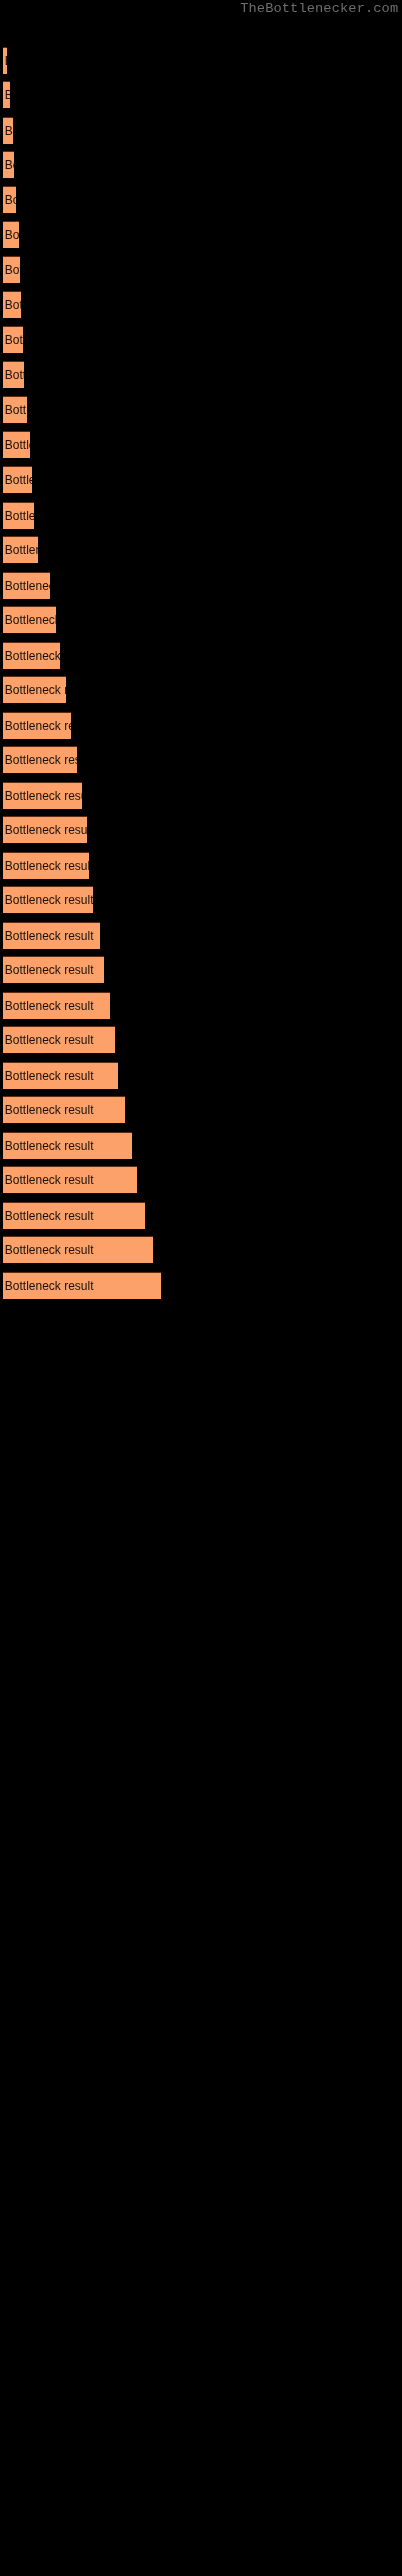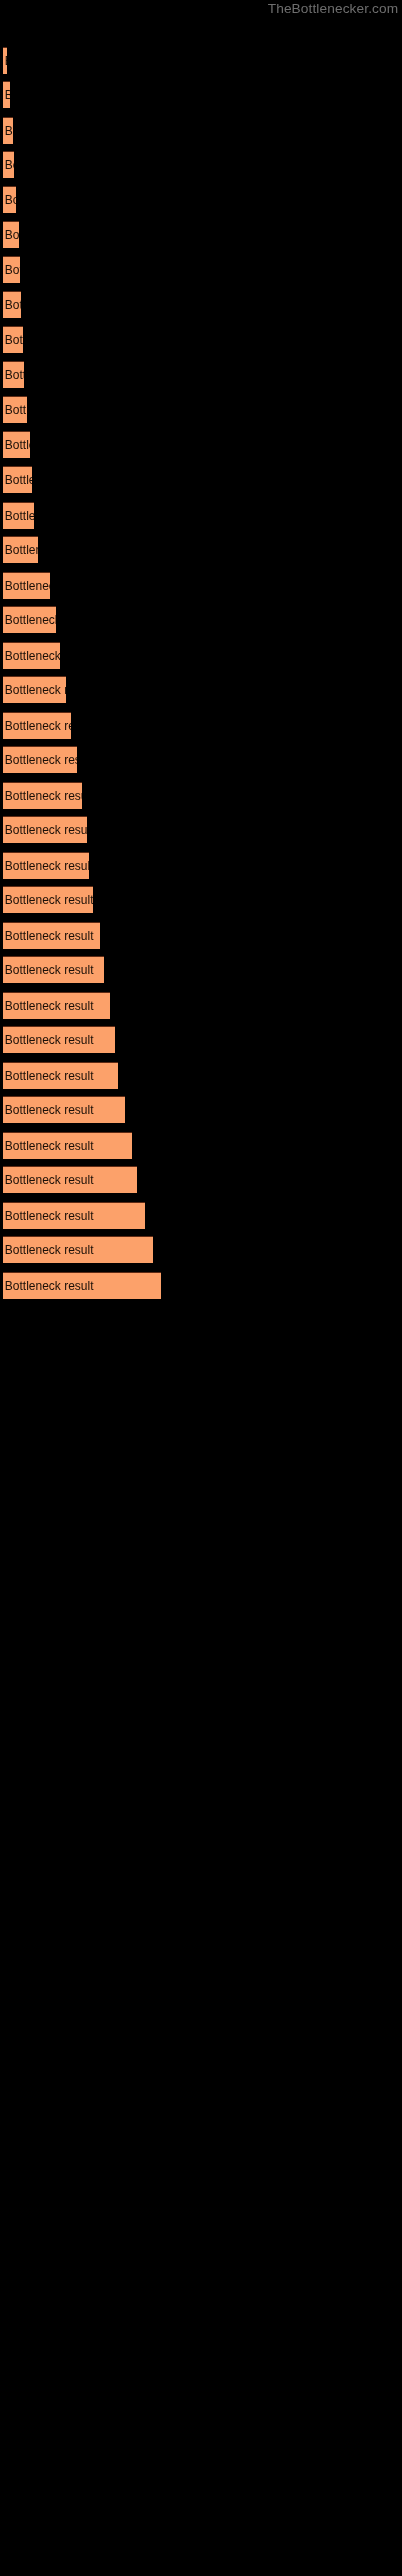--- a/index.html
+++ b/index.html
@@ -17,21 +17,21 @@
 
   .site-title {
     position: absolute;
     top: 0.8px;
     right: 4.8px;
     color: #6e6e6e;
     font-size: 13.7px;
     line-height: 16px;
     letter-spacing: 0.1px;
     white-space: nowrap;
-    font-family: Liberation Sans, sans-serif;
+    font-family: Liberation Mono, monospace;
   }
 
   .chart-area {
     position: absolute;
     left: 0;
     top: 0;
     width: 403px;
     height: 2576px;
   }
 

